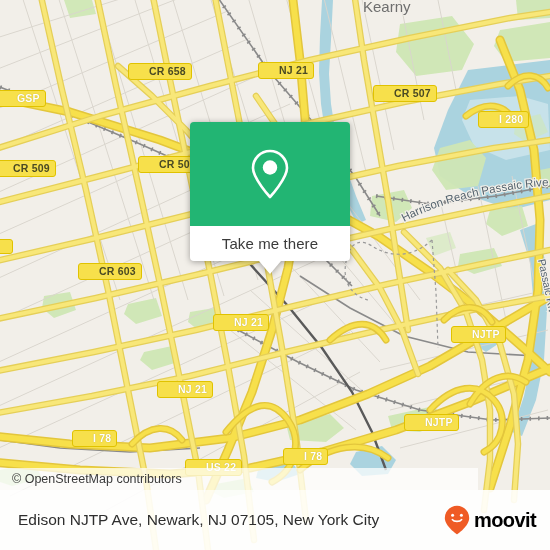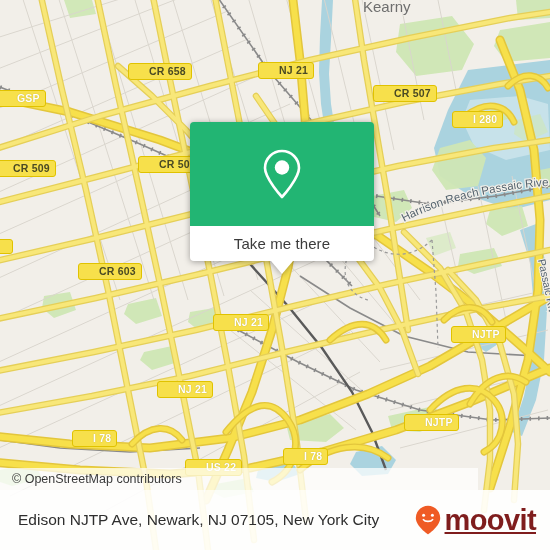--- a/index.html
+++ b/index.html
@@ -41,21 +41,21 @@
        1px 0 1.5px #f2efe9, -1px 0 1.5px #f2efe9,
        0 1px 1.5px #f2efe9, 0 -1px 1.5px #f2efe9,
        1px 1px 1.5px #f2efe9, -1px -1px 1.5px #f2efe9;
     line-height:17px;
   }
 
   
   #callout{
     position:absolute;
     left:190px;top:122px;
-    width:184px;
+    width:160px;
     filter:drop-shadow(0 1px 3px rgba(0,0,0,.35));
   }
   #callout-head{
     background:#22b573;
     border-radius:4px 4px 0 0;
     height:104px;
     display:flex;align-items:center;justify-content:center;
   }
   #callout-foot{
     background:#ffffff;
@@ -94,23 +94,22 @@
   }
   #address{
     padding-left:18px;font-size:15.5px;color:#2e2e2e;white-space:nowrap;
   }
   #brand{
     position:absolute;right:14px;top:50%;transform:translateY(-50%);
     display:flex;align-items:center;gap:4px;
   }
   #brand-pin{width:26px;height:30px;display:block;}
   #brand-word{
-    font-size:29px;color:#7f1d1d;font-weight:bold;letter-spacing:-.6px;
+    font-size:20px;color:#000000;font-weight:bold;letter-spacing:-.6px;
     line-height:30px;
-    text-decoration:underline;
   }
 </style>
 </head>
 <body>
 
 <div id="root">
 
   <div id="map">
     <svg width="550" height="550" viewBox="0 0 550 550">
       <defs>
@@ -311,21 +310,21 @@
       </g>
     </svg>
 
     <div class="place" style="left:363px;top:-2px;">
       <span>Kearny</span>
     </div>
 
     <div class="shield" style="left:128px;top:63px;"><span>CR 658</span></div>
     <div class="shield" style="left:258px;top:62px;"><span>NJ 21</span></div>
     <div class="shield" style="left:373px;top:85px;"><span>CR 507</span></div>
-    <div class="shield white" style="left:452px;top:111px;"><span>I 280</span></div>
+    <div class="shield white" style="left:478px;top:111px;"><span>I 280</span></div>
     <div class="shield white" style="left:-4px;top:90px;"><span>GSP</span></div>
     <div class="shield" style="left:-8px;top:160px;"><span>CR 509</span></div>
     <div class="shield" style="left:107px;top:156px;margin-left:31px;"><span>CR 508</span></div>
     <div class="shield" style="left:78px;top:263px;"><span>CR 603</span></div>
     <div class="shield" style="left:-14px;top:239px;width:22px;height:15px;"><span></span></div>
     <div class="shield white" style="left:213px;top:314px;"><span>NJ 21</span></div>
     <div class="shield white" style="left:451px;top:326px;"><span>NJTP</span></div>
     <div class="shield white" style="left:157px;top:381px;"><span>NJ 21</span></div>
     <div class="shield white" style="left:404px;top:414px;"><span>NJTP</span></div>
     <div class="shield white" style="left:72px;top:430px;"><span>I 78</span></div>

